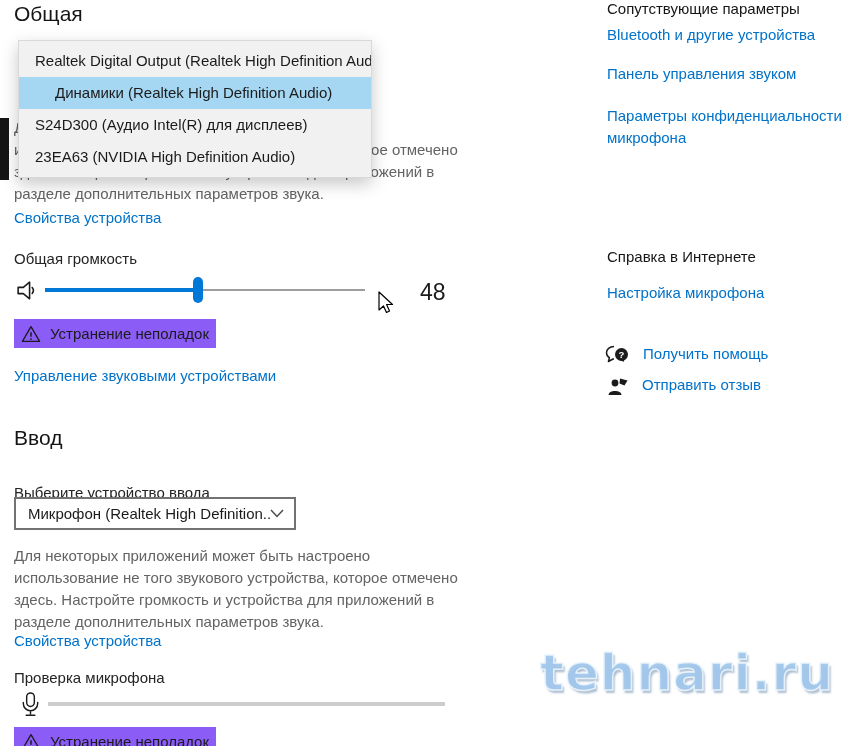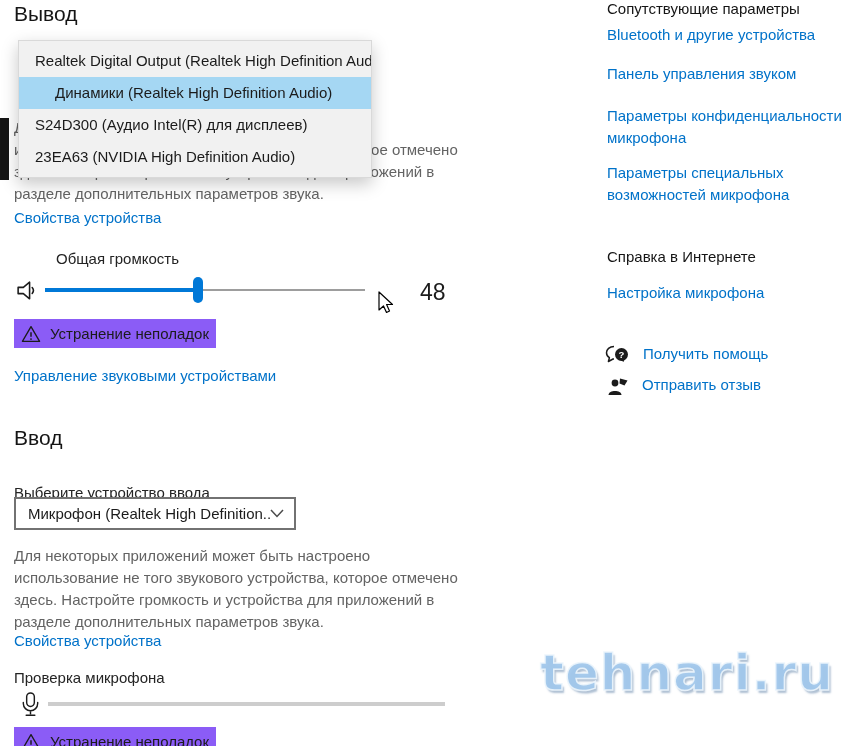--- a/index.html
+++ b/index.html
@@ -56,36 +56,36 @@
     font-family:"DejaVu Sans", sans-serif;
   }
   .iconrow{display:flex;align-items:flex-start;gap:13px;}
   svg{display:block;}
 </style>
 </head>
 <body>
 
 <div class="screen">
 
-  <div class="abs h1" style="left:14px;top:2px;">Вывод</div>
+  <div class="abs h1" style="left:14px;top:2px;">Общая</div>
 
   <div class="abs artifact"></div>
 
   <div class="abs note" style="left:14px;top:117px;width:465px;">Для некоторых приложений может быть настроено использование не того звукового устройства, которое отмечено здесь. Настройте громкость и устройства для приложений в разделе дополнительных параметров звука.</div>
 
   <div class="abs dropdown">
     <div class="dd-item">Realtek Digital Output (Realtek High Definition Audio)</div>
     <div class="dd-item selected">Динамики (Realtek High Definition Audio)</div>
     <div class="dd-item">S24D300 (Аудио Intel(R) для дисплеев)</div>
     <div class="dd-item">23EA63 (NVIDIA High Definition Audio)</div>
   </div>
 
   <div class="abs link" style="left:14px;top:209px;">Свойства устройства</div>
 
-  <div class="abs lbl" style="left:14px;top:250px;margin-left:42px;">Общая громкость</div>
+  <div class="abs lbl" style="left:14px;top:250px;">Общая громкость</div>
 
   <span class="abs" style="left:15px;top:278px;">
     <svg width="25" height="25" viewBox="0 0 24 24">
       <path d="M3 9 H8 L14 4 V20 L8 15 H3 Z" fill="none" stroke="#1b1b1b" stroke-width="1.5" stroke-linejoin="round"></path>
       <path d="M16.5 9.2 a4.3 4.3 0 0 1 0 5.6" fill="none" stroke="#1b1b1b" stroke-width="1.5" stroke-linecap="round"></path>
     </svg>
   </span>
   <div class="abs track-fill"></div>
   <div class="abs track-rest"></div>
   <div class="abs thumb"></div>
@@ -151,21 +151,20 @@
   </button>
 
   <div class="abs lbl" style="left:607px;top:0px;font-size:15px;color:#151515;">Сопутствующие параметры</div>
 
   <div class="abs link r-col" style="left:607px;top:26px;">Bluetooth и другие устройства</div>
 
   <div class="abs link r-col" style="left:607px;top:65px;">Панель управления звуком</div>
 
   <div class="abs link r-col" style="left:607px;top:105px;line-height:22px;">Параметры конфиденциальности микрофона</div>
 
-  <div class="abs link r-col" style="left:607px;top:162px;line-height:22px;">Параметры специальных возможностей микрофона</div>
 
   <div class="abs lbl" style="left:607px;top:248px;font-size:15px;color:#151515;">Справка в Интернете</div>
 
   <div class="abs link r-col" style="left:607px;top:284px;">Настройка микрофона</div>
 
   <div class="abs iconrow" style="left:605px;top:345px;">
     <span>
       <svg width="25" height="22" viewBox="0 0 25 22">
         <path d="M9 1.5 C4.5 1.5 1.5 4.3 1.5 7.8 C1.5 9.9 2.6 11.6 4.4 12.7 L3.4 16.5 L8 14 C8.4 14.1 8.7 14.1 9 14.1" fill="none" stroke="#1b1b1b" stroke-width="1.5" stroke-linejoin="round"></path>
         <circle cx="16.5" cy="9.5" r="6.5" fill="#1b1b1b"></circle>

